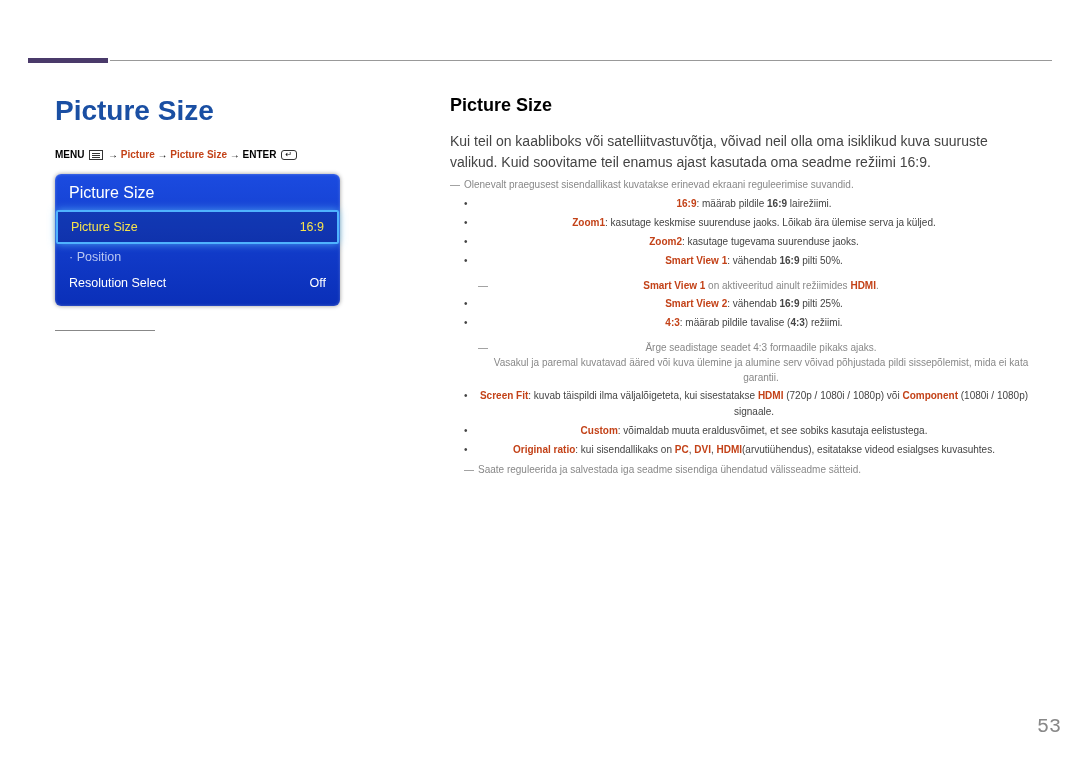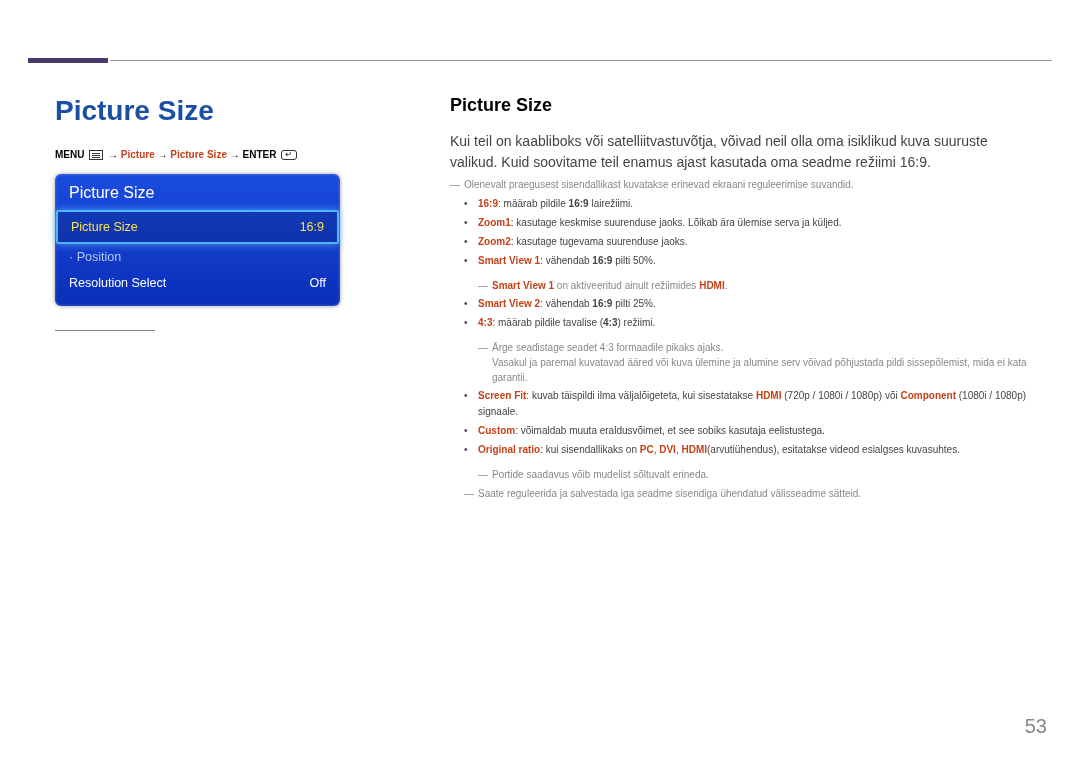--- a/index.html
+++ b/index.html
@@ -153,20 +153,21 @@
       top: 0;
       color: #888;
     }
     .outer-note {
       margin-top: 4px;
     }
     .bullet-list {
       list-style: none;
       padding-left: 28px;
       margin-top: 4px;
+      text-align: center;
     }
     .bullet-item {
       font-size: 10px;
       color: #444;
       line-height: 1.6;
       position: relative;
       padding-left: 0;
       margin-bottom: 3px;
     }
     .bullet-item::before {
@@ -191,23 +192,24 @@
     .sub-note::before {
       content: "―";
       position: absolute;
       left: 0;
       top: 0;
       color: #888;
     }
     .page-number {
       position: absolute;
       bottom: 25px;
-      right: 33px;
+      right: 19px;
       font-size: 20px;
       color: #888;
+      font-family: Liberation Mono, monospace;
     }
   </style>
 </head>
 <body>
 
 <div class="top-underline"></div>
 <div class="hr-line"></div>
 
 <div class="left-col">
   <div class="h1-title">Picture Size</div>
@@ -275,20 +277,19 @@
       </div>
     </li>
     <li class="bullet-item">
       <span class="redbold">Screen Fit</span><span>: kuvab täispildi ilma väljalõigeteta, kui sisestatakse </span><span class="redbold">HDMI</span><span> (720p / 1080i / 1080p) või </span><span class="redbold">Component</span><span> (1080i / 1080p) signaale.</span>
     </li>
     <li class="bullet-item">
       <span class="redbold">Custom</span><span>: võimaldab muuta eraldusvõimet, et see sobiks kasutaja eelistustega.</span>
     </li>
     <li class="bullet-item">
       <span class="redbold">Original ratio</span><span>: kui sisendallikaks on </span><span class="redbold">PC</span><span>, </span><span class="redbold">DVI</span><span>, </span><span class="redbold">HDMI</span><span>(arvutiühendus), esitatakse videod esialgses kuvasuhtes.</span>
-      <div class="sub-note">Portide saadavus võib mudelist sõltuvalt erineda.</div>
     </li>
   </ul>
 
   <div class="note-line outer-note" style="margin-left:14px;">Saate reguleerida ja salvestada iga seadme sisendiga ühendatud välisseadme sätteid.</div>
 </div>
 
 <div class="page-number">53</div>
 
 </body></html>

